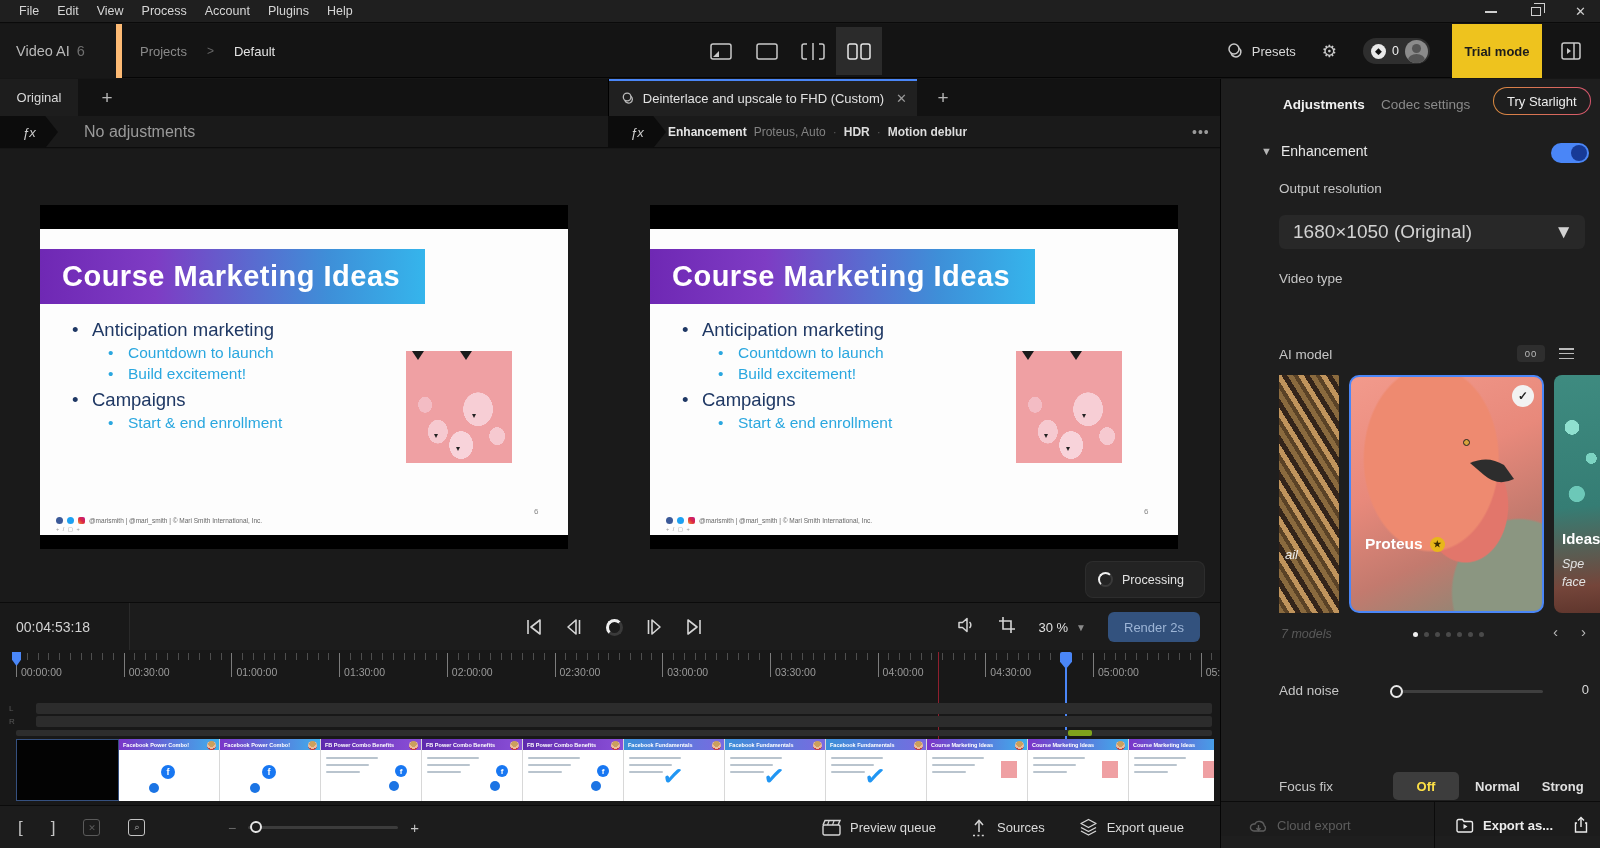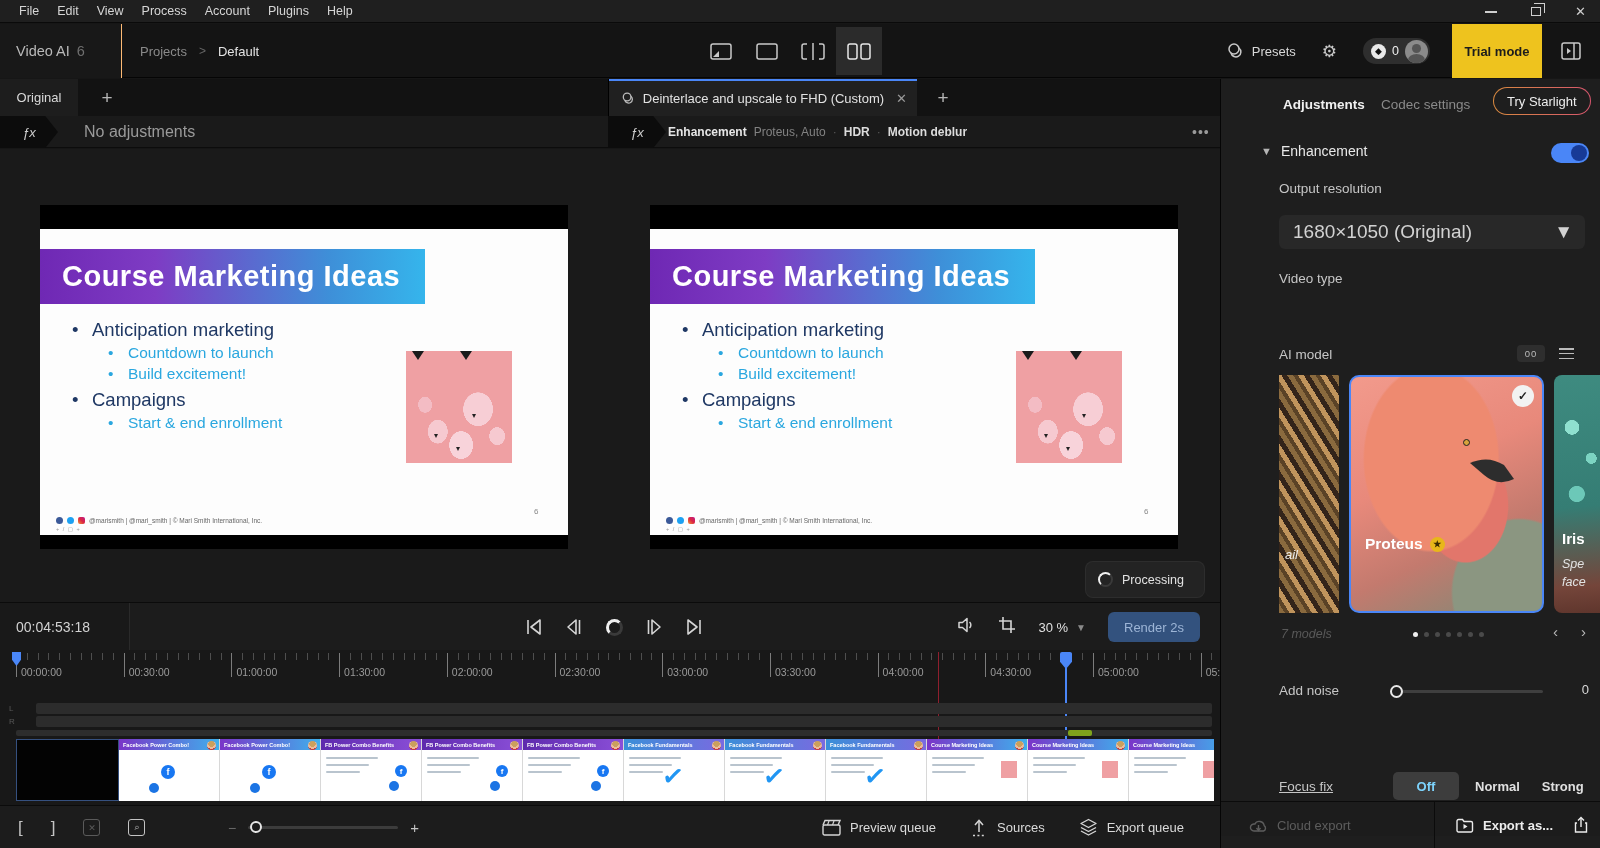--- a/index.html
+++ b/index.html
@@ -10,24 +10,24 @@
   .menubar{position:absolute;left:0;top:0;width:1600px;height:23px;background:#1f1f1f;border-bottom:1px solid #0a0a0a;display:flex;align-items:center;padding-left:10px;}
   .menu-item{font-size:12.5px;color:#d6d6d6;padding:0 9px;cursor:default;}
   .win-controls{position:absolute;right:0;top:0;height:23px;display:flex;align-items:center;gap:34px;padding-right:14px;}
   .wc-min{width:12px;height:2px;background:#cfcfcf;}
   .wc-restore{width:10px;height:9px;border:1.5px solid #cfcfcf;position:relative;background:#1f1f1f;}
   .wc-restore:before{content:"";position:absolute;left:2px;top:-5px;width:10px;height:9px;border:1.5px solid #cfcfcf;border-bottom:none;border-left:none;}
   .wc-close{color:#cfcfcf;font-size:13px;line-height:1;}
 
   
   .titlebar{position:absolute;left:0;top:24px;width:1600px;height:54px;background:#141414;border-bottom:1px solid #050505;}
-  .app-ident{position:absolute;left:0;top:0;width:122px;height:54px;display:flex;align-items:center;padding-left:16px;border-right:1px solid #fdba74;background:#181818;}
+  .app-ident{position:absolute;left:0;top:0;width:122px;height:54px;display:flex;align-items:center;padding-left:16px;border-right:6px solid #fdba74;background:#181818;}
   .app-name{font-size:14.5px;color:#b9b9b9;}
   .app-ver{font-size:14.5px;color:#6f6f6f;margin-left:7px;}
-  .breadcrumb{position:absolute;left:140px;top:0;height:54px;display:flex;align-items:center;gap:12px;font-size:13px;}
+  .breadcrumb{position:absolute;left:140px;top:0;height:54px;display:flex;align-items:center;gap:20px;font-size:13px;}
   .bc-root{color:#8a8a8a;}
   .bc-sep{color:#666;font-size:12px;}
   .bc-cur{color:#e3e3e3;}
   .view-modes{position:absolute;left:698px;top:3px;height:48px;display:flex;align-items:center;}
   .vm{width:46px;height:48px;display:flex;align-items:center;justify-content:center;}
   .vm.active{background:#2b2b2b;}
   .presets-cluster{position:absolute;right:0;top:0;height:54px;display:flex;align-items:center;}
   .presets-btn{display:flex;align-items:center;gap:8px;font-size:13px;color:#d8d8d8;margin-right:26px;}
   .gear{font-size:17px;color:#c9c9c9;margin-right:26px;}
   .credits{display:flex;align-items:center;background:#2e2e2e;border-radius:14px;height:26px;padding:0 2px 0 8px;gap:6px;margin-right:22px;}
@@ -206,21 +206,21 @@
   .dot.on{background:#f0f0f0;}
   .car-chev{position:absolute;top:-2px;color:#b9b9b9;font-size:15px;}
   .cc-l{left:332px;} .cc-r{left:360px;}
   .slider-row{position:absolute;left:0;width:380px;height:20px;}
   .sl-track{position:absolute;left:171px;top:9px;width:151px;height:3px;background:#3f3f3f;border-radius:2px;}
   .sl-fill{position:absolute;left:0;top:0;height:3px;background:#d9d9d9;border-radius:2px;}
   .sl-knob{position:absolute;top:-5px;width:13px;height:13px;border-radius:50%;border:2.5px solid #e8e8e8;background:#1e1e1e;margin-left:-6px;}
   .sl-value{position:absolute;left:330px;top:1px;width:38px;text-align:right;font-size:13px;color:#d9d9d9;}
   .ff-chips{position:absolute;left:172px;top:693px;display:flex;align-items:center;gap:10px;}
   .ff-chip{height:28px;display:flex;align-items:center;justify-content:center;font-size:13px;border-radius:5px;}
-  .ff-chip.sel{width:66px;background:#3d3d3d;color:#7dd3fc;font-weight:bold;}
+  .ff-chip.sel{width:66px;background:#3d3d3d;color:#fde047;font-weight:bold;}
   .ff-chip.idle{padding:0 6px;color:#e0e0e0;font-weight:bold;}
   .sb-bottom{position:absolute;left:0;top:722px;width:380px;height:35px;border-top:1px solid #0b0b0b;background:#1c1c1c;}
   .sbb-div{position:absolute;left:213px;top:0;width:1px;height:47px;background:#0b0b0b;}
   .cloud-export{position:absolute;left:28px;top:0;height:47px;display:flex;align-items:center;gap:9px;font-size:13px;color:#5d5d5d;}
   .export-as{position:absolute;left:235px;top:0;height:47px;display:flex;align-items:center;gap:9px;font-size:13px;color:#ececec;font-weight:bold;}
   .share-ic{position:absolute;left:352px;top:14px;}
 </style>
 </head>
 <body>
 
@@ -793,21 +793,21 @@
         <svg class="beak" viewBox="0 0 58 34">
             <path d="M4 8 Q22 0 38 10 L48 24 Q32 32 18 20 Z" fill="#2d2d2d"></path>
           </svg>
         <span class="card-check">✓</span>
         <span class="card-name">
           <span>Proteus</span>
           <span class="star-badge">★</span>
         </span>
       </div>
       <div class="card-partial-r">
-        <span class="cr-name">Iris</span>
+        <span class="cr-name">Ideas</span>
         <span class="cr-desc">
           <span>Spe</span><br>
           <span>face</span>
         </span>
       </div>
     </div>
 
     <div class="car-foot">
       <span class="models-count">7 models</span>
       <span class="dots">
@@ -826,21 +826,21 @@
     <div class="slider-row" style="top:602px;">
       <span class="sb-label" style="top:2px;">Add noise</span>
       <span class="sl-track">
         <span class="sl-fill" id="an-fill" style="width: 0px;"></span>
           <span class="sl-knob" id="an-knob" style="left: 4px;"></span>
       </span>
       <span class="sl-value">0</span>
     </div>
 
 
-    <span class="sb-label" style="top:700px;text-decoration:underline;">Focus fix</span>
+    <span class="sb-label" style="top:700px;">Focus fix</span>
     <div class="ff-chips">
       <span class="ff-chip sel">Off</span>
       <span class="ff-chip idle">Normal</span>
       <span class="ff-chip idle">Strong</span>
     </div>
 
     <div class="sb-bottom">
       <div class="sbb-div"></div>
       <span class="cloud-export">
         <svg width="19" height="15" viewBox="0 0 19 15">

